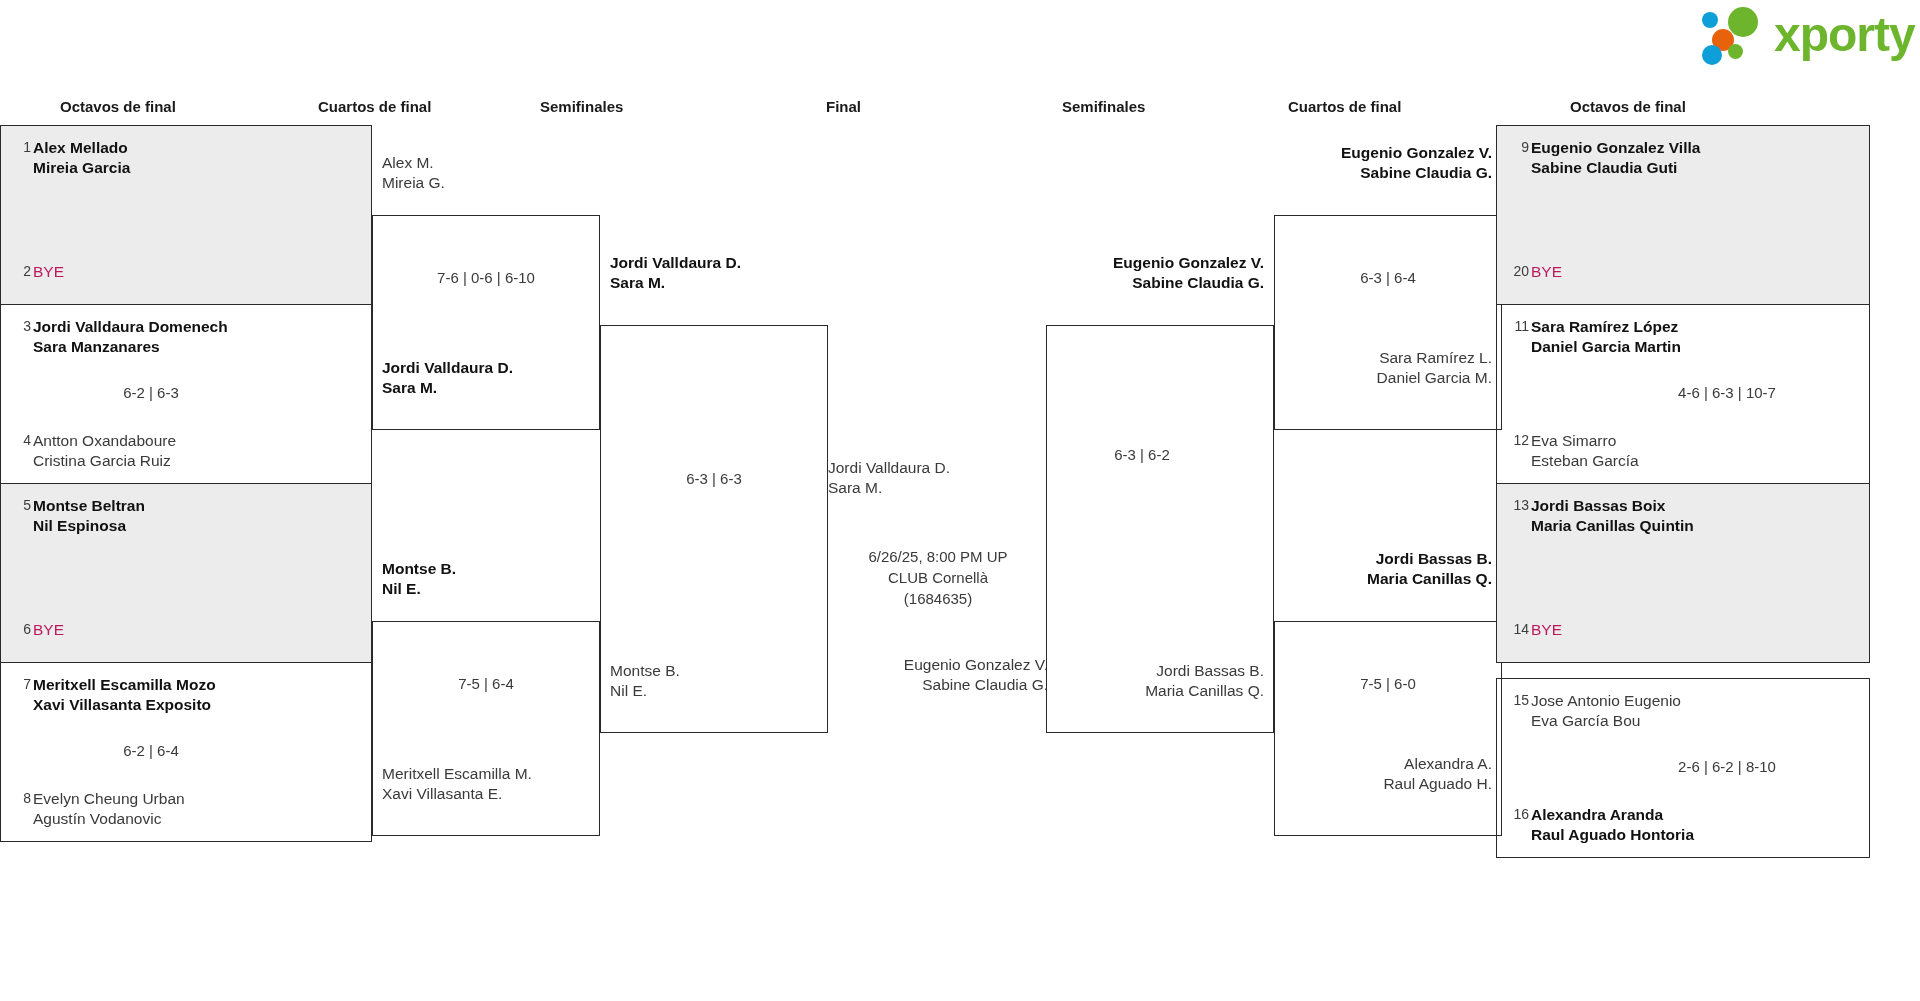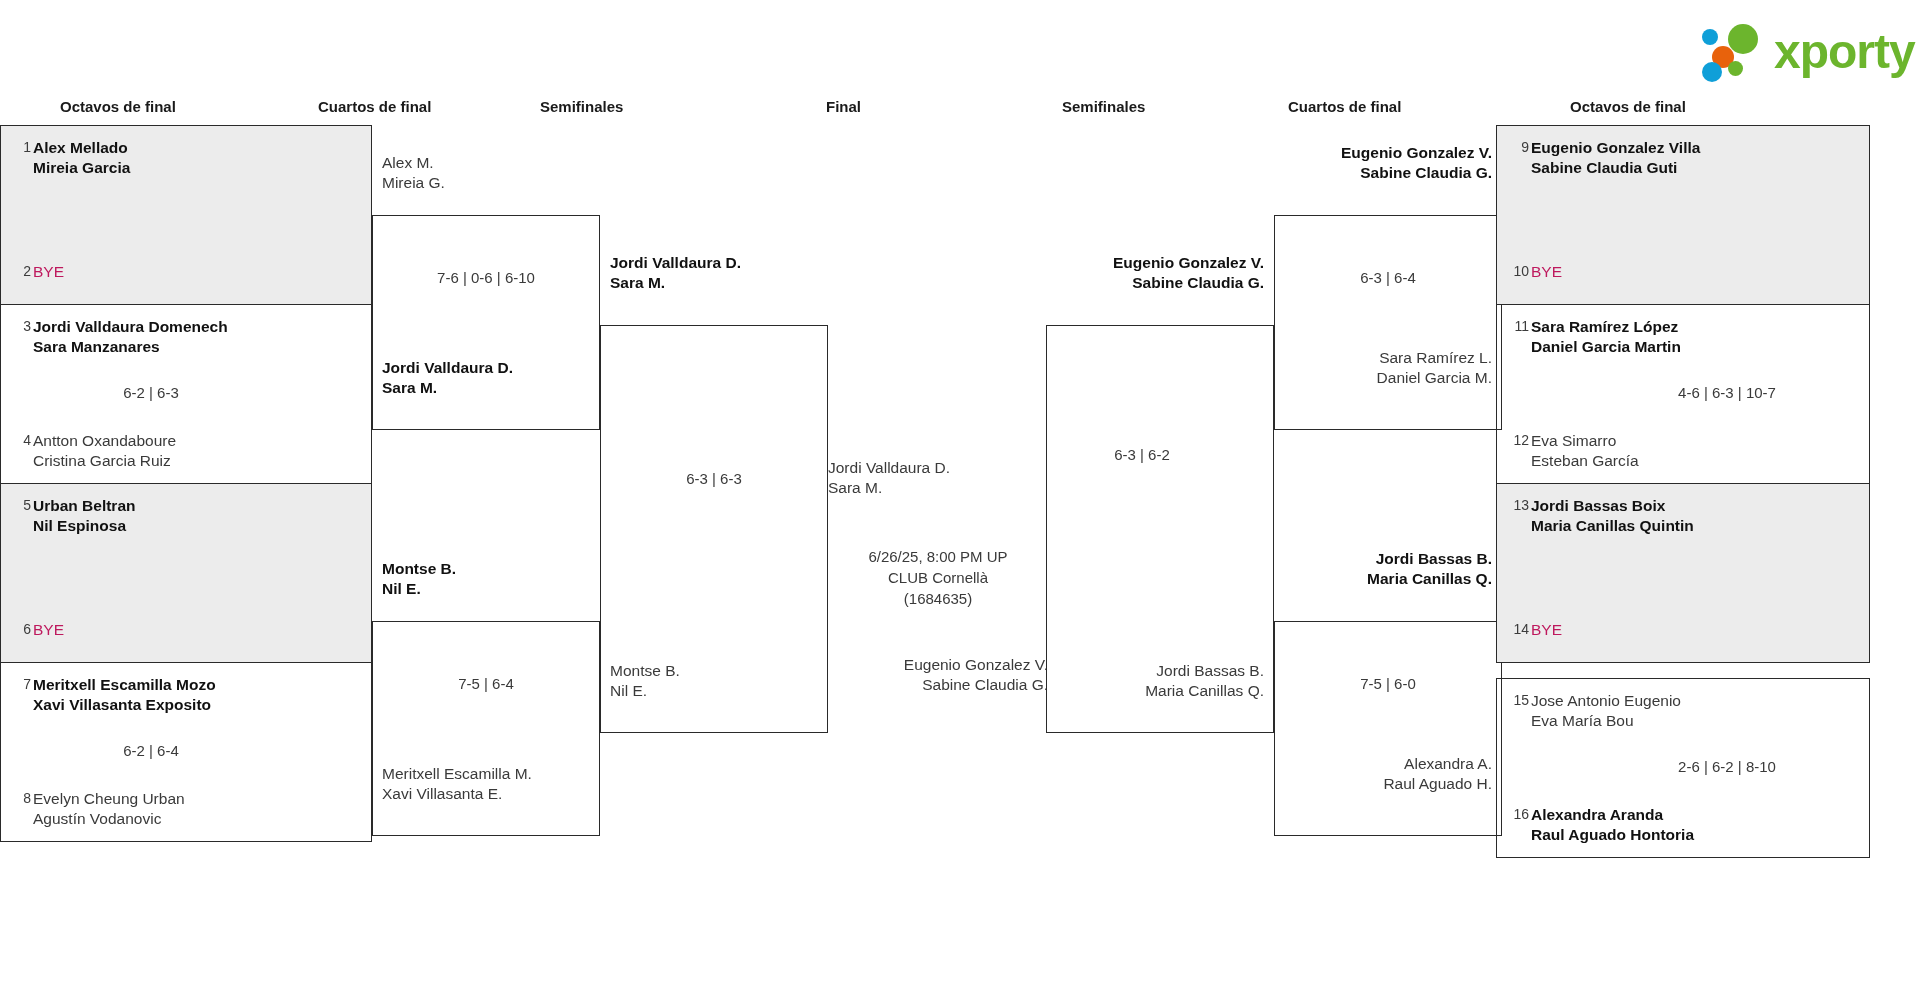--- a/index.html
+++ b/index.html
@@ -18,21 +18,21 @@
   .title-block { position: absolute; left: 6px; top: 2px; }
   .title-line1 {
     font-size: 25px; font-weight: 700; letter-spacing: .1px;
     line-height: 32px; color: #111;
   }
   .title-line2 {
     font-size: 25px; font-weight: 700; letter-spacing: .1px;
     line-height: 32px; color: #111;
   }
   
-  .logo { position: absolute; right: 8px; top: 22px; width: 210px; height: 62px; }
+  .logo { position: absolute; right: 8px; top: 5px; width: 210px; height: 62px; }
   .logo-dots { position: absolute; left: 0; top: 2px; width: 70px; height: 58px; }
   .dot { position: absolute; border-radius: 50%; }
   .logo-text {
     position: absolute; left: 72px; top: 0px;
     font-size: 48px; font-weight: 700; letter-spacing: -1px;
     color: #6cb52d; line-height: 60px;
   }
 
   
   .round-label {
@@ -137,21 +137,21 @@
         <span class="n">Antton Oxandaboure</span>
         <span class="n">Cristina Garcia Ruiz</span>
       </span>
     </div>
   </div>
 
   <div class="box bx-border shaded" style="left:0px; top:483px; width:372px; height:180px;">
     <div class="seed-row" style="left:8px; top:12px;">
       <span class="seed-num">5</span>
       <span class="seed-names winner">
-        <span class="n">Urban Beltran</span>
+        <span class="n">Montse Beltran</span>
         <span class="n">Nil Espinosa</span>
       </span>
     </div>
     <div class="score" style="left:60px; top:88px; width:260px;"></div>
     <div class="seed-row" style="left:8px; top:136px;">
       <span class="seed-num">6</span>
       <span class="seed-names bye">
         <span class="n">BYE</span>
       </span>
     </div>
@@ -258,21 +258,21 @@
   <div class="box bx-border shaded" style="left:1496px; top:125px; width:374px; height:180px;">
     <div class="seed-row" style="left:6px; top:12px;">
       <span class="seed-num wide">9</span>
       <span class="seed-names winner">
         <span class="n">Eugenio Gonzalez Villa</span>
         <span class="n">Sabine Claudia Guti</span>
       </span>
     </div>
     <div class="score" style="left:60px; top:88px; width:260px;"></div>
     <div class="seed-row" style="left:6px; top:136px;">
-      <span class="seed-num wide">10</span>
+      <span class="seed-num wide">20</span>
       <span class="seed-names bye">
         <span class="n">BYE</span>
       </span>
     </div>
   </div>
 
   <div class="box bx-border" style="left:1496px; top:304px; width:374px; height:180px;">
     <div class="seed-row" style="left:6px; top:12px;">
       <span class="seed-num wide">11</span>
       <span class="seed-names winner">
@@ -305,21 +305,21 @@
         <span class="n">BYE</span>
       </span>
     </div>
   </div>
 
   <div class="box bx-border" style="left:1496px; top:678px; width:374px; height:180px;">
     <div class="seed-row" style="left:6px; top:12px;">
       <span class="seed-num wide">15</span>
       <span class="seed-names loser">
         <span class="n">Jose Antonio Eugenio</span>
-        <span class="n">Eva María Bou</span>
+        <span class="n">Eva García Bou</span>
       </span>
     </div>
     <div class="score" style="left:100px; top:78px; width:260px;">2-6 | 6-2 | 8-10</div>
     <div class="seed-row" style="left:6px; top:126px;">
       <span class="seed-num wide">16</span>
       <span class="seed-names winner">
         <span class="n">Alexandra Aranda</span>
         <span class="n">Raul Aguado Hontoria</span>
       </span>
     </div>

